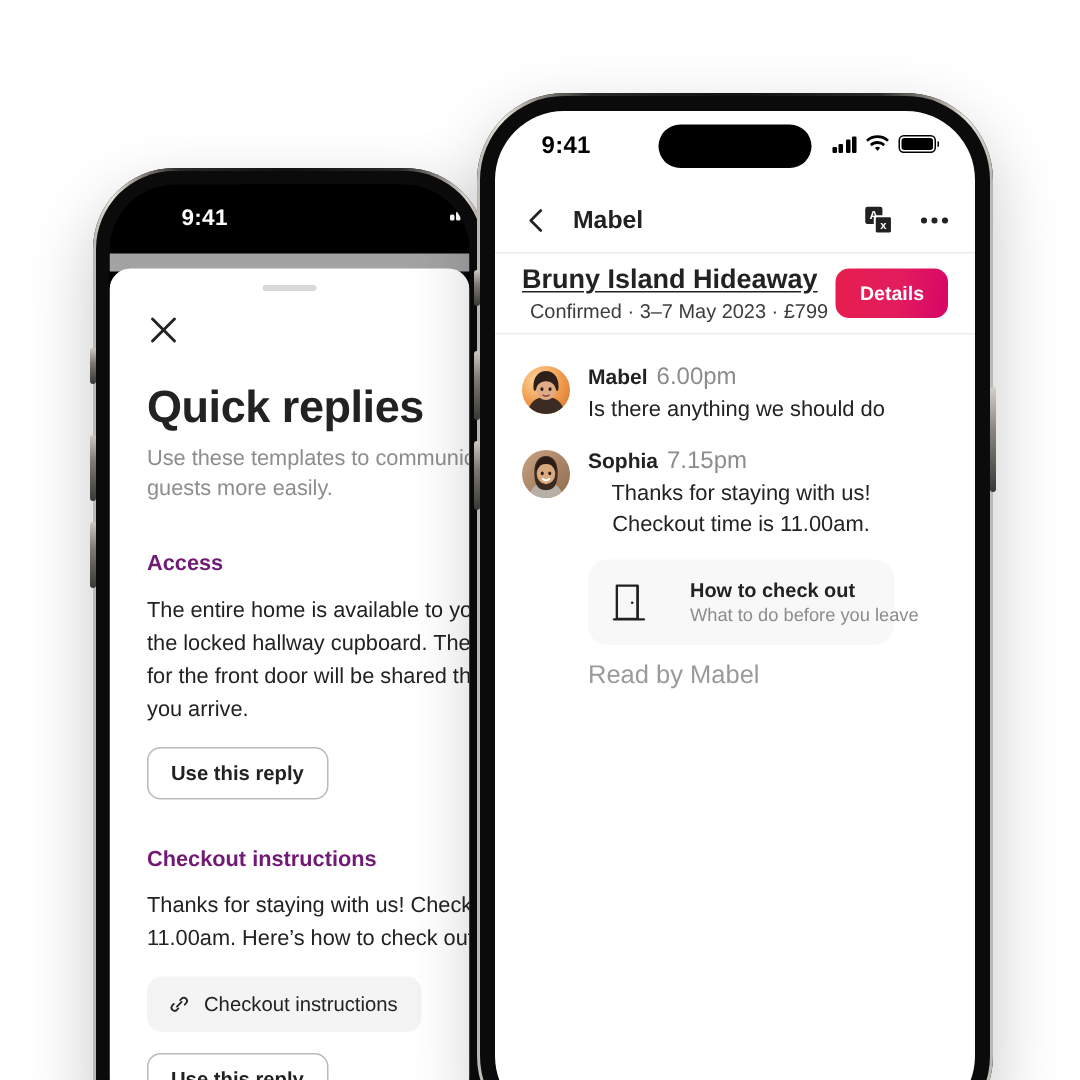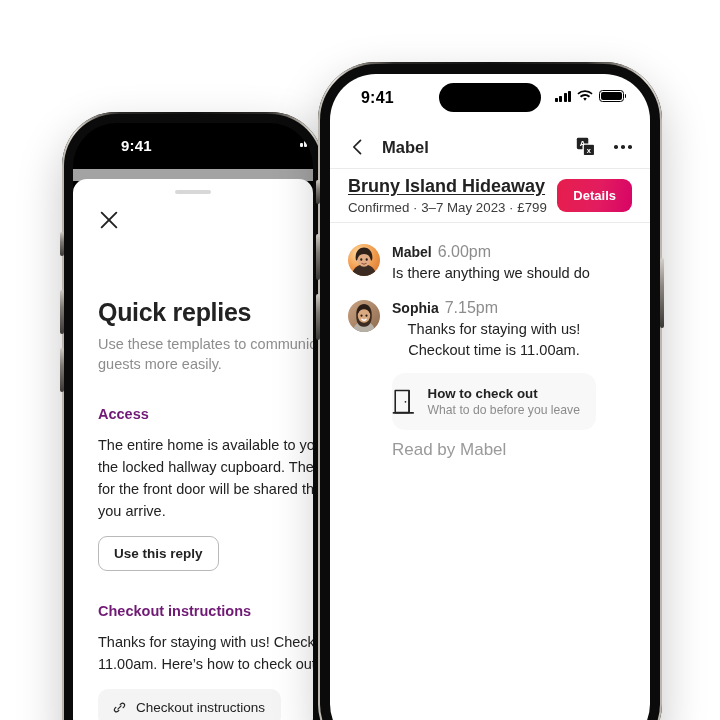--- a/index.html
+++ b/index.html
@@ -123,27 +123,26 @@
     width: 22px; height: 22px;
     color: #222;
   }
   .l-content {
     position: absolute;
     left: 0; right: 0;
     top: 76px; bottom: 0;
     padding: 0 25px;
   }
   .qr-title {
-    font-size: 25px;
+    font-size: 30px;
     font-weight: bold;
     color: #222222;
     letter-spacing: -0.3px;
     margin-bottom: 8px;
     white-space: nowrap;
-    margin-top: 43px;
   }
   .qr-sub {
     font-size: 14.5px;
     color: #8d8d8d;
     line-height: 1.35;
     white-space: nowrap;
   }
   .qr-section { margin-top: 32px; }
   .qr-section-title {
     font-size: 14.5px;
@@ -286,20 +285,21 @@
     color: #222;
     text-decoration: underline;
     text-underline-offset: 2px;
     white-space: nowrap;
   }
   .r-meta {
     font-size: 13.3px;
     color: #3c3c3c;
     margin-top: 3px;
     white-space: nowrap;
+    text-align: center;
   }
   .r-details-btn {
     flex: none;
     font-size: 13px;
     font-weight: bold;
     color: #fff;
     padding: 9px 16px;
     border-radius: 9px;
     border: none;
     background: linear-gradient(100deg, #e61e4d 0%, #e31c5f 55%, #d70466 100%);
@@ -327,23 +327,22 @@
   .msg-time { font-size: 16px; color: #8c8c8c; }
   .msg-line { font-size: 14.6px; color: #222; line-height: 1.45; white-space: nowrap; text-align: center; }
 
   .guide-card {
     margin-top: 12px;
     background: #f8f8f8;
     border-radius: 13px;
     padding: 13px 16px;
     display: flex;
     align-items: center;
-    gap: 12px;
+    gap: 28px;
     width: 204px;
-    justify-content: flex-end;
   }
   .guide-title { font-size: 13.3px; font-weight: bold; color: #222; }
   .guide-sub { font-size: 12.2px; color: #8c8c8c; margin-top: 2px; white-space: nowrap; }
   .read-receipt { font-size: 17px; color: #9a9a9a; margin-top: 10px; }
 </style>
 </head>
 <body>
 
 <div id="stage">
 

